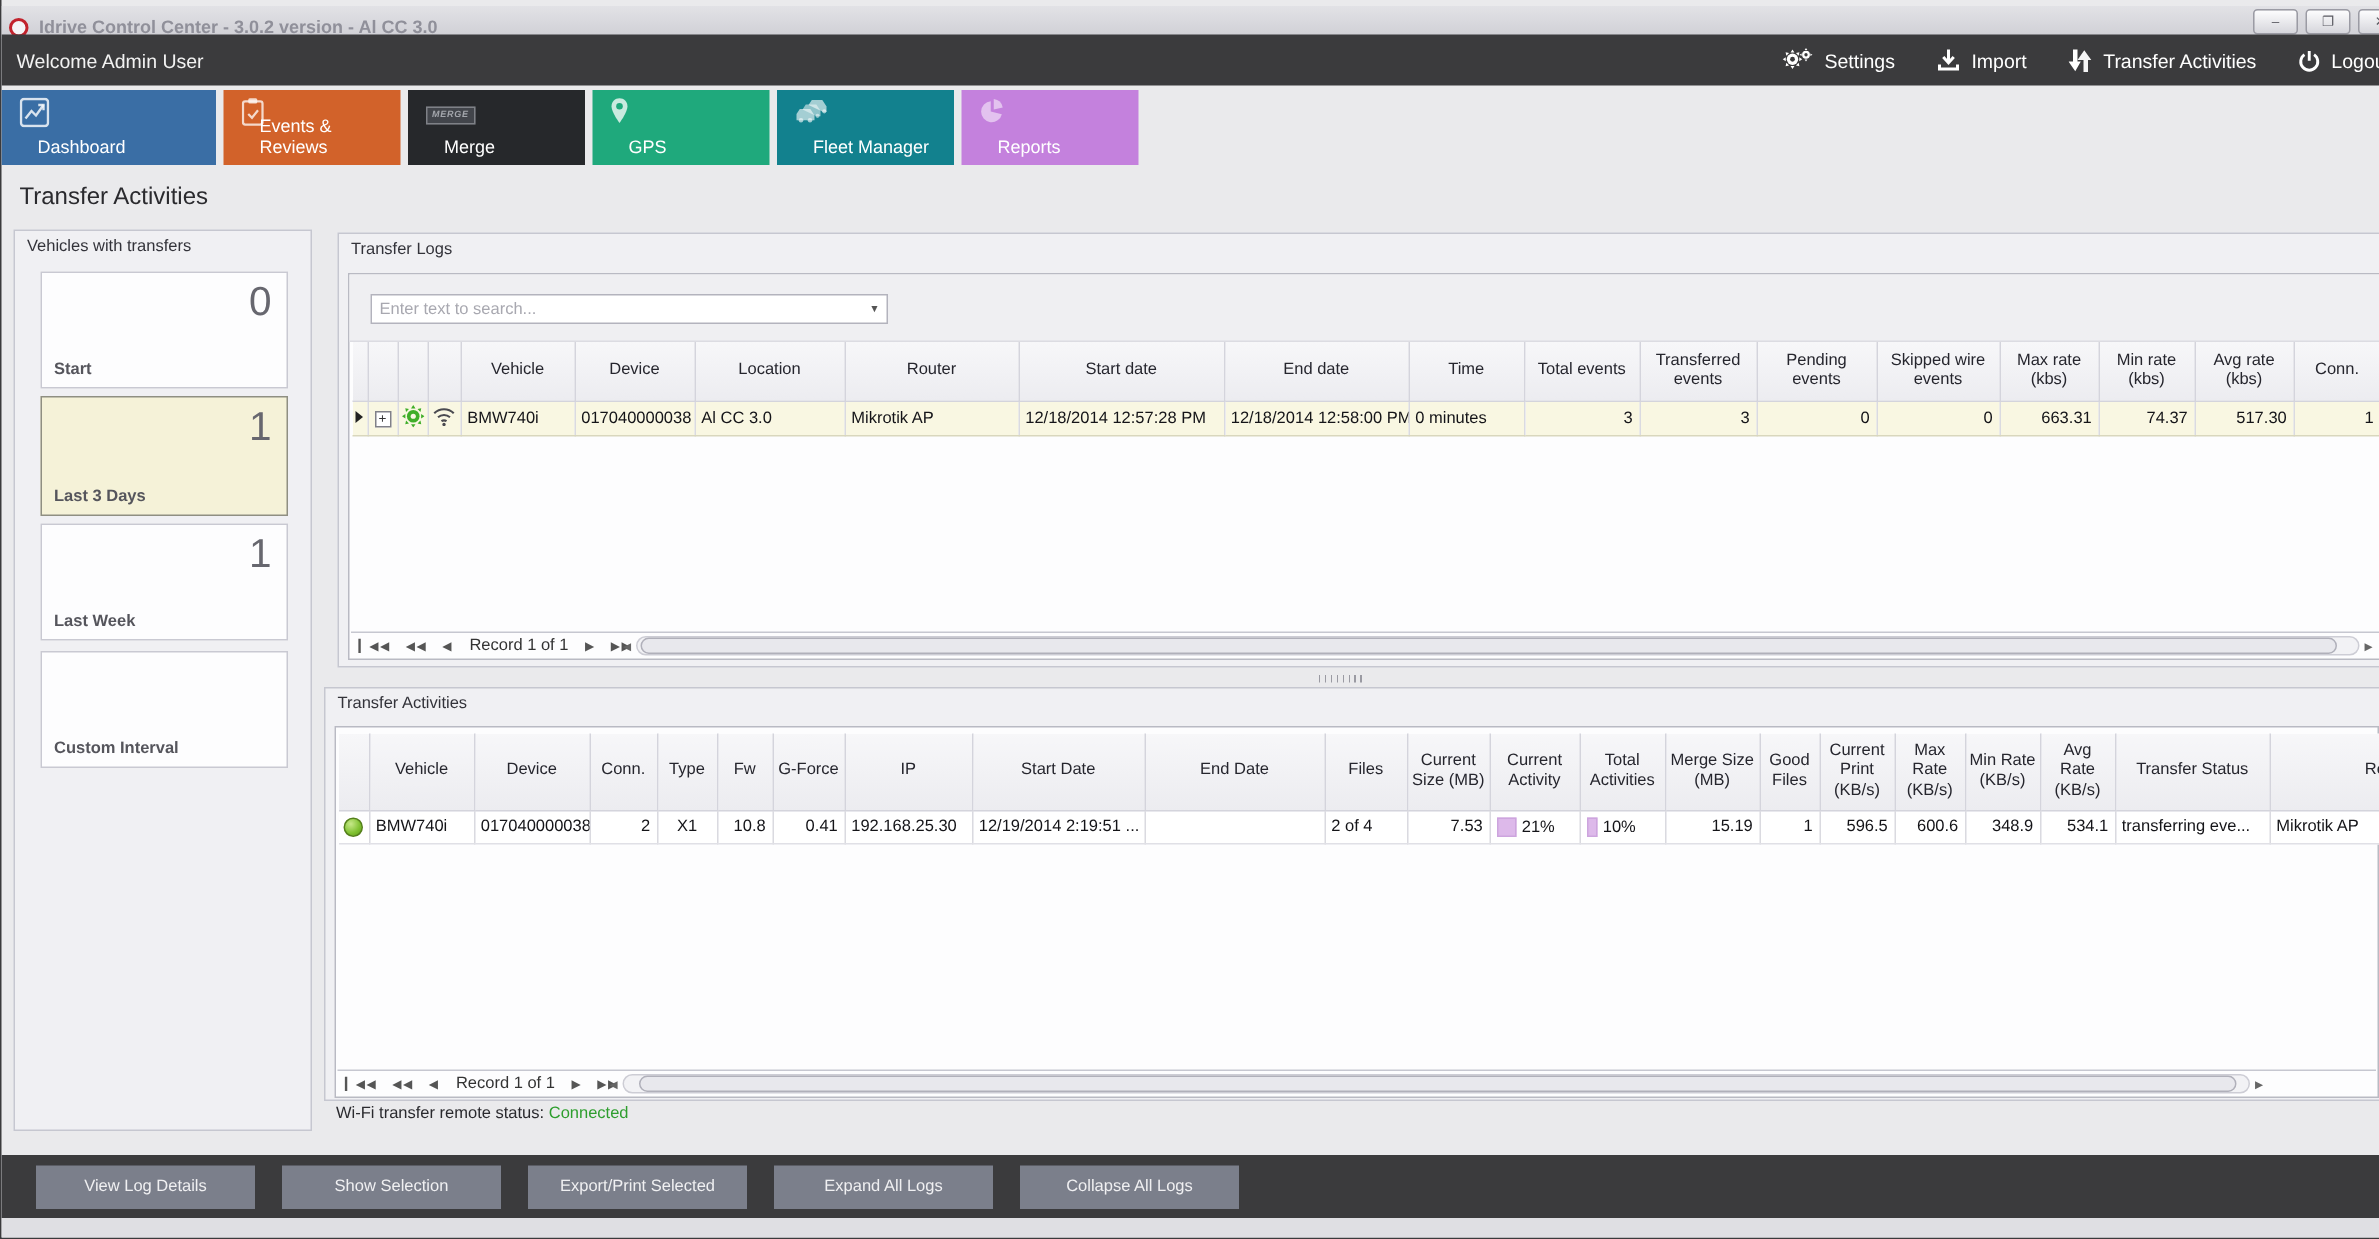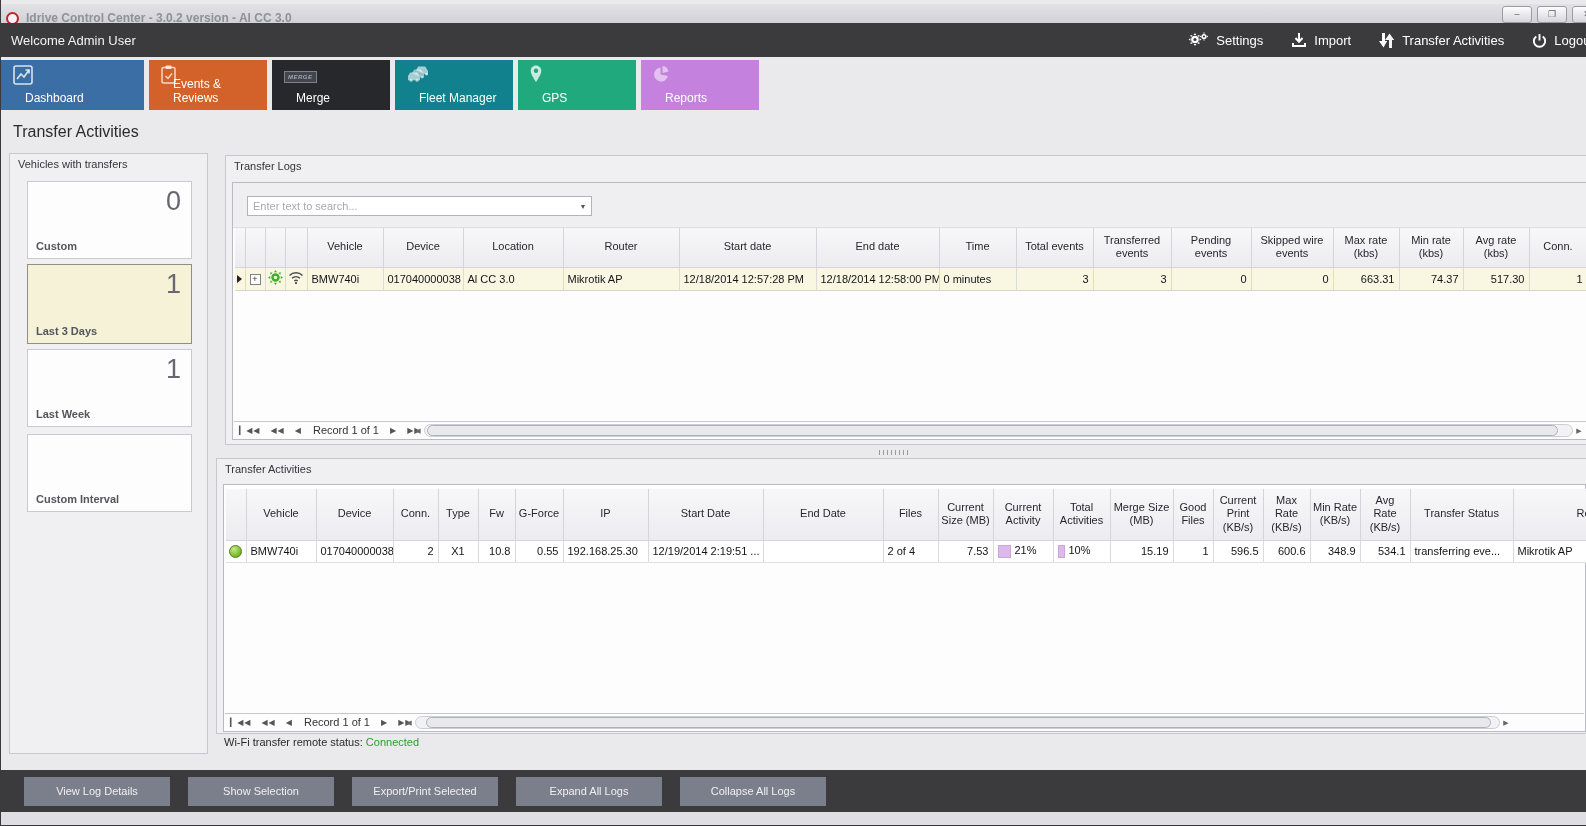--- a/index.html
+++ b/index.html
@@ -185,63 +185,63 @@
             <rect x="4.5" y="0.5" width="6" height="3.5" rx="1" fill="rgba(255,255,255,.8)"></rect>
             <path d="M4.5 11l2.5 2.5 4-5" fill="none" stroke="rgba(255,255,255,.8)" stroke-width="1.5"></path>
           </svg>
       </span>
       <span class="tlabel">Events &amp; Reviews</span>
     </div>
     <div class="tile" style="background:#26282b">
       <span class="ticon"><span class="merge-chip">MERGE</span></span>
       <span class="tlabel">Merge</span>
     </div>
+    <div class="tile" style="background:#1fa97c">
+      <span class="ticon">
+        <svg width="12" height="18" viewBox="0 0 12 18">
+            <path d="M6 .5C3 .5.7 2.8.7 5.8c0 4 5.3 11.2 5.3 11.2s5.3-7.2 5.3-11.2C11.3 2.8 9 .5 6 .5z" fill="rgba(255,255,255,.8)"></path>
+            <circle cx="6" cy="5.8" r="2.2" fill="#1fa97c"></circle>
+          </svg>
+      </span>
+      <span class="tlabel">GPS</span>
+    </div>
     <div class="tile" style="background:#12818e">
       <span class="ticon">
         <svg width="24" height="17" viewBox="0 0 24 17">
             <g fill="rgba(255,255,255,.65)">
               <path d="M9 5l2.2-3.4h7L20.4 5l.6 1v3.5h-2.5"></path>
               <path d="M5 8l2.2-3.4h7L16.4 8l.6 1v3.5h-2.5" opacity=".85"></path>
               <path d="M1 11l2.2-3.4h7L12.4 11l.6 1v3.2H1z"></path>
               <circle cx="4" cy="15.2" r="1.5"></circle>
               <circle cx="10" cy="15.2" r="1.5"></circle>
               <circle cx="15" cy="12.2" r="1.4" opacity=".85"></circle>
               <circle cx="19.5" cy="9.2" r="1.4"></circle>
             </g>
           </svg>
       </span>
       <span class="tlabel">Fleet Manager</span>
     </div>
-    <div class="tile" style="background:#1fa97c">
-      <span class="ticon">
-        <svg width="12" height="18" viewBox="0 0 12 18">
-            <path d="M6 .5C3 .5.7 2.8.7 5.8c0 4 5.3 11.2 5.3 11.2s5.3-7.2 5.3-11.2C11.3 2.8 9 .5 6 .5z" fill="rgba(255,255,255,.8)"></path>
-            <circle cx="6" cy="5.8" r="2.2" fill="#1fa97c"></circle>
-          </svg>
-      </span>
-      <span class="tlabel">GPS</span>
-    </div>
     <div class="tile" style="background:#c481dd">
       <span class="ticon">
         <svg width="17" height="17" viewBox="0 0 17 17">
             <path d="M7.5 2.5a7 7 0 1 0 7.4 8.6l-7.4-1.7z" fill="rgba(255,255,255,.55)"></path>
             <path d="M9.5 1a7 7 0 0 1 6 5.6l-6 1.4z" fill="rgba(255,255,255,.55)"></path>
           </svg>
       </span>
       <span class="tlabel">Reports</span>
     </div>
   </div>
 
   <div class="page-title">Transfer Activities</div>
 
   <div class="panel" id="sidebar">
     <span class="panel-title">Vehicles with transfers</span>
     <div class="card" style="top:27px">
       <span class="card-value">0</span>
-      <span class="card-label">Custom</span>
+      <span class="card-label">Start</span>
     </div>
     <div class="card selected" style="top:110px;height:80px">
       <span class="card-value">1</span>
       <span class="card-label">Last 3 Days</span>
     </div>
     <div class="card" style="top:195px">
       <span class="card-value">1</span>
       <span class="card-label">Last Week</span>
     </div>
     <div class="card" style="top:280px">
@@ -416,21 +416,21 @@
           <th>Transfer Status</th>
           <th>Router</th>
         </tr>
         <tr class="actrow">
           <td class="iconcell"><span class="statusdot"></span></td>
           <td class="txt">BMW740i</td>
           <td class="num">017040000038</td>
           <td class="num">2</td>
           <td class="ctr">X1</td>
           <td class="num">10.8</td>
-          <td class="num">0.55</td>
+          <td class="num">0.41</td>
           <td class="txt">192.168.25.30</td>
           <td class="txt">12/19/2014 2:19:51 ...</td>
           <td class="txt"></td>
           <td class="txt">2 of 4</td>
           <td class="num">7.53</td>
           <td class="txt"><span class="chip chip21"></span><span>21%</span></td>
           <td class="txt"><span class="chip chip10"></span><span>10%</span></td>
           <td class="num">15.19</td>
           <td class="num">1</td>
           <td class="num">596.5</td>

